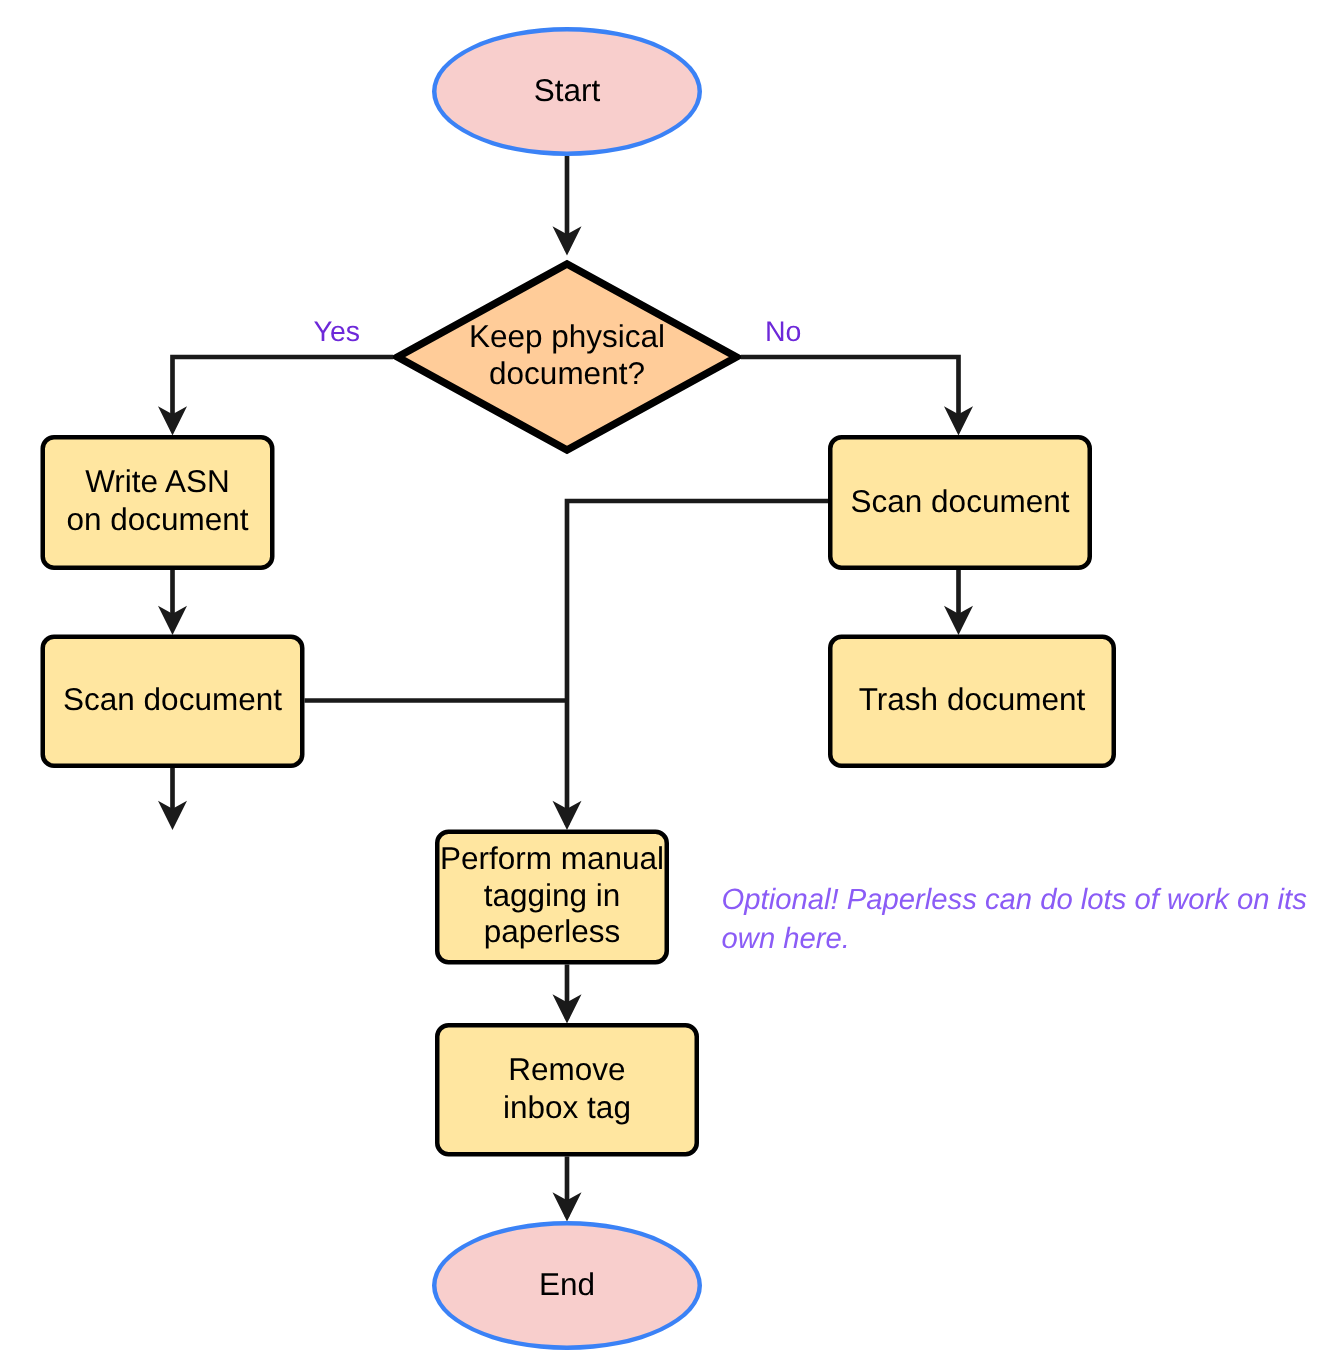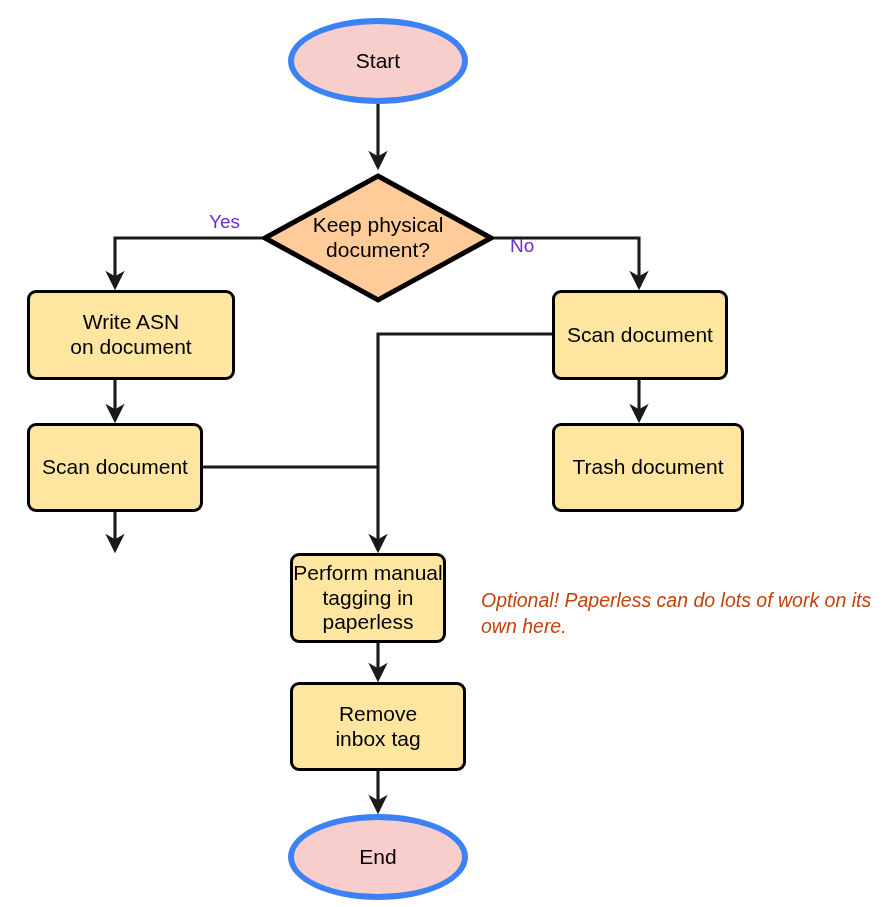--- a/index.html
+++ b/index.html
@@ -32,21 +32,21 @@
     display: flex;
     align-items: center;
     justify-content: center;
     text-align: center;
     color: #000000;
     line-height: 1.18;
     white-space: pre-line;
     z-index: 2;
   }
   .node-terminator {
-    border: 6px solid #3b82f6;
+    border: 3px solid #3b82f6;
     border-radius: 50%;
     background: #f8cecc;
     font-size: 21px;
   }
   .node-process {
     border: 3px solid #000000;
     border-radius: 9px;
     background: #ffe6a0;
     font-size: 21px;
   }
@@ -71,21 +71,21 @@
     position: absolute;
     font-size: 19px;
     color: #6d28d9;
     z-index: 3;
     white-space: nowrap;
   }
   .annotation {
     position: absolute;
     font-size: 19.5px;
     font-style: italic;
-    color: #c2410c;
+    color: #8b5cf6;
     line-height: 1.32;
     z-index: 3;
   }
 </style>
 </head>
 <body>
 
 <div id="canvas">
 
   <svg id="wires" viewBox="0 0 888 907" width="888" height="907" aria-hidden="true">
@@ -125,23 +125,23 @@
 
   <div class="node node-decision" style="left:262px; top:173px; width:232px; height:130px;">
     <svg class="decision-shape" viewBox="0 0 232 130" preserveAspectRatio="none">
       <polygon points="116,3 229,65 116,127 3,65" fill="#ffcc99" stroke="#000000" stroke-width="5" stroke-linejoin="miter" vector-effect="non-scaling-stroke"></polygon>
     </svg>
     <span class="decision-label">Keep physical
 document?</span>
   </div>
 
   <div class="edge-label" style="left:209px; top:211px;">Yes</div>
-  <div class="edge-label" style="left:510px; top:211px;margin-top:24px;">No</div>
+  <div class="edge-label" style="left:510px; top:211px;">No</div>
 
-  <div class="node node-process" style="left:27px; top:290px; width:208px; height:90px;">
+  <div class="node node-process" style="left:27px; top:290px; width:156px; height:90px;">
     <span>Write ASN
 on document</span>
   </div>
 
   <div class="node node-process" style="left:27px; top:423px; width:176px; height:89px;">
     <span>Scan document</span>
   </div>
 
 
   <div class="node node-process" style="left:552px; top:290px; width:176px; height:90px;">

